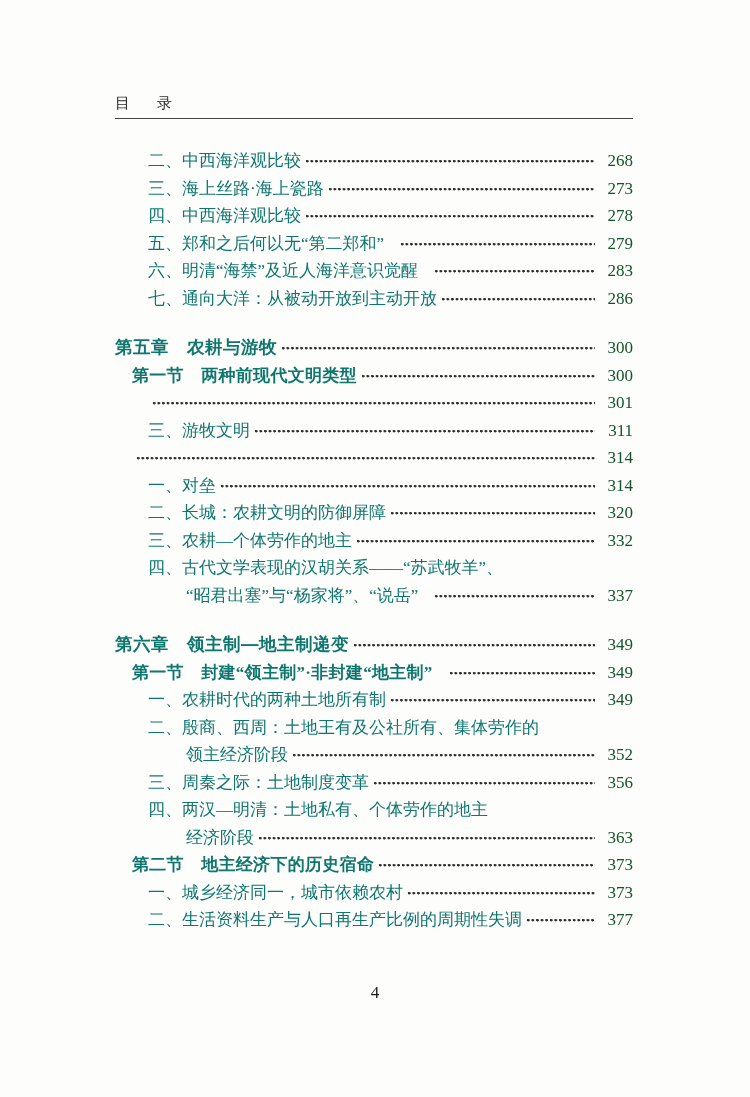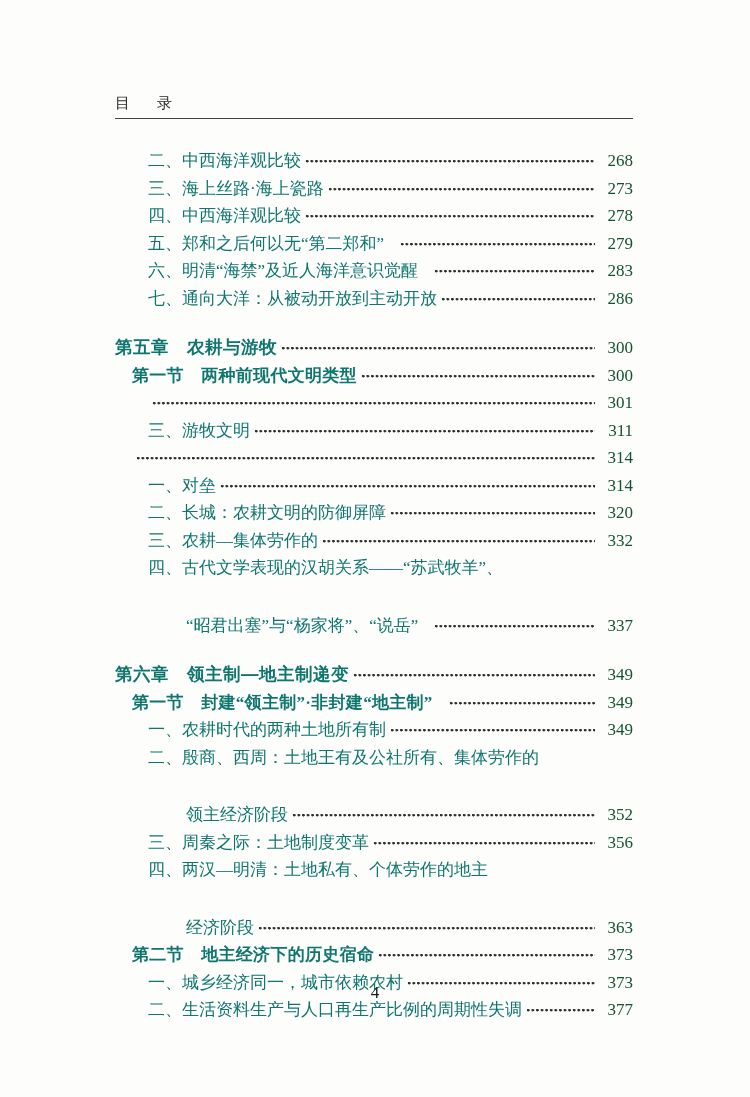--- a/index.html
+++ b/index.html
@@ -54,21 +54,21 @@
   .toc-row.gap-before { margin-top: 22px; }
   .toc-row.chapter .toc-title {
     font-weight: bold;
     font-size: 17.5px;
     font-family: "Liberation Sans", "DejaVu Sans", sans-serif;
     letter-spacing: 0.5px;
   }
   .toc-row.section { padding-left: 17px; }
   .toc-row.section .toc-title { font-weight: bold; letter-spacing: 0.3px; }
   .toc-row.item { padding-left: 33px; }
-  .toc-row.cont { padding-left: 71px; margin-top: 30px; }
+  .toc-row.cont { padding-left: 71px; }
   .toc-title { color: #0f766e; }
   .leader {
     flex: 1 1 auto;
     align-self: center;
     min-width: 12px;
     height: 9px;
     margin-left: 4px;
     margin-right: 8px;
     background-image: radial-gradient(circle at 2.2px 5.2px, #2e2e2e 1.05px, rgba(46,46,46,0) 1.6px);
     background-size: 4.6px 9px;
@@ -161,21 +161,21 @@
     <span class="toc-title">一、对垒</span>
     <span class="leader"></span>
     <span class="toc-page">314</span>
   </div>
       <div class="toc-row item">
     <span class="toc-title">二、长城：农耕文明的防御屏障</span>
     <span class="leader"></span>
     <span class="toc-page">320</span>
   </div>
       <div class="toc-row item">
-    <span class="toc-title">三、农耕—集体劳作的</span>
+    <span class="toc-title">三、农耕—个体劳作的地主</span>
     <span class="leader"></span>
     <span class="toc-page">332</span>
   </div>
       <div class="toc-row item">
     <span class="toc-title">四、古代文学表现的汉胡关系——“苏武牧羊”、</span>
 
   </div>
       <div class="toc-row cont">
     <span class="toc-title">“昭君出塞”与“杨家将”、“说岳”</span>
     <span class="leader leader-gap"></span>

